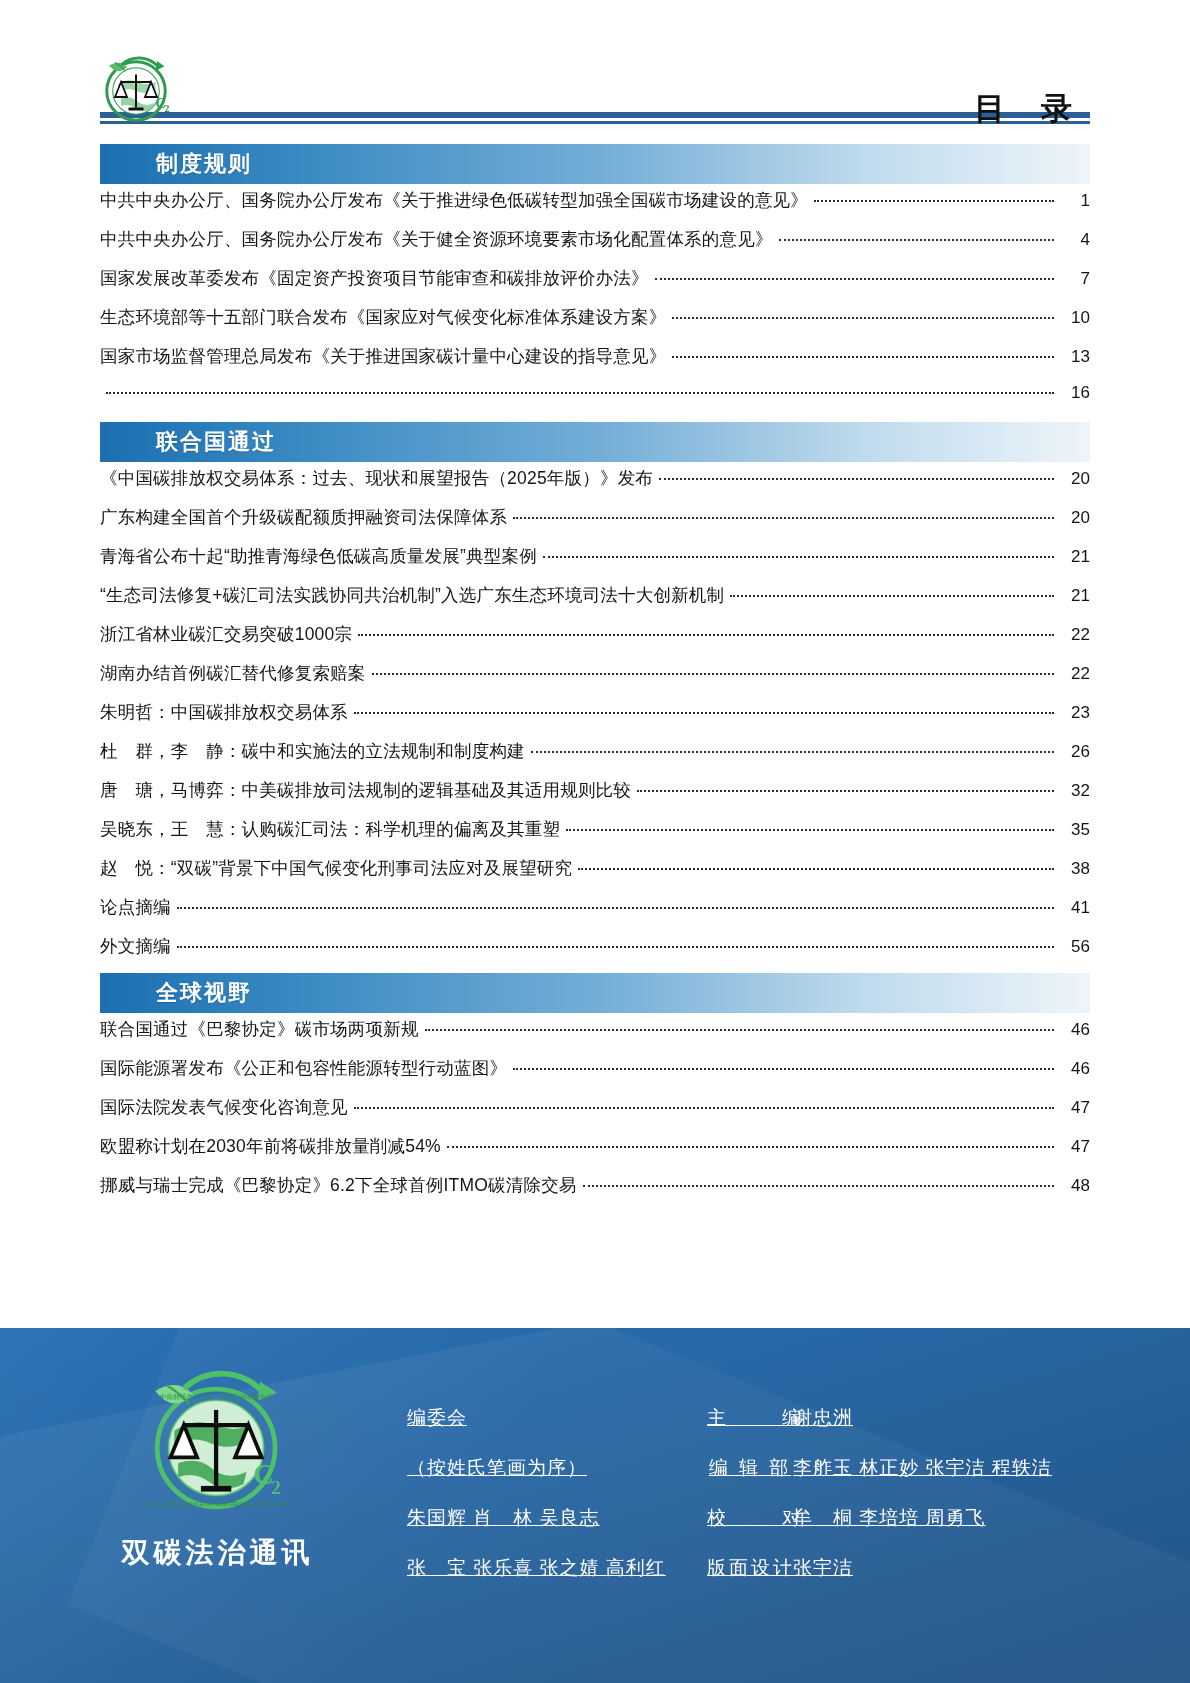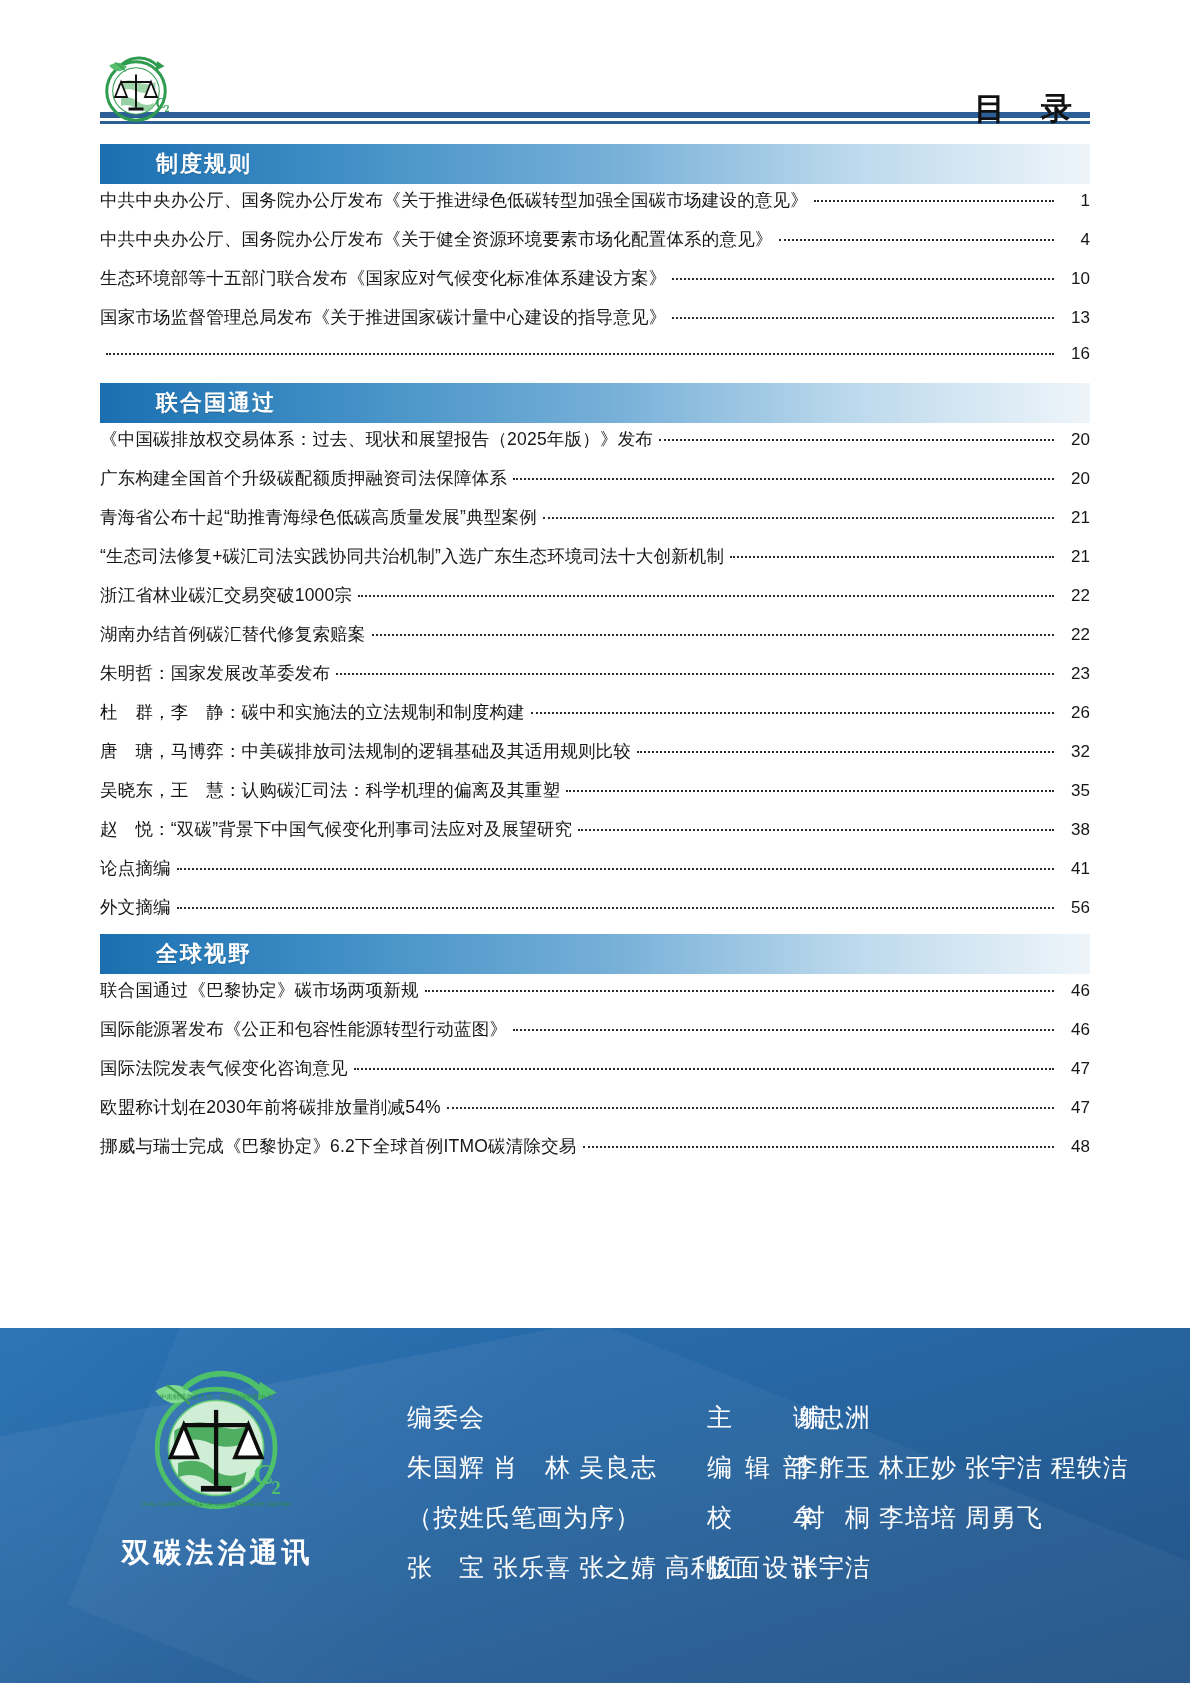--- a/index.html
+++ b/index.html
@@ -173,27 +173,28 @@
     display: flex;
     flex: 1 1 auto;
     padding-left: 82px;
     padding-top: 26px;
     color: #ffffff;
   }
   .mast-col-left { width: 300px; flex: none; }
   .mast-col-right { flex: 1 1 auto; }
 
   .mast-line {
-    font-size: 25px;
+    font-size: 19px;
     line-height: 1;
     height: 50px;
     display: flex;
     align-items: center;
     letter-spacing: 1px;
     white-space: nowrap;
+    text-decoration: underline;
   }
   .mast-label {
     display: inline-block;
     width: 86px;
     flex: none;
     letter-spacing: 6px;
   }
   .mast-label.wide { letter-spacing: 3px; text-align: center; }
   .mast-value { display: inline-block; }
 </style>
@@ -238,20 +239,25 @@
     <span class="entry-title">中共中央办公厅、国务院办公厅发布《关于推进绿色低碳转型加强全国碳市场建设的意见》</span>
     <span class="entry-leader"></span>
     <span class="entry-page">1</span>
   </div>
   <div class="toc-entry">
     <span class="entry-title">中共中央办公厅、国务院办公厅发布《关于健全资源环境要素市场化配置体系的意见》</span>
     <span class="entry-leader"></span>
     <span class="entry-page">4</span>
   </div>
   <div class="toc-entry">
+    <span class="entry-title">国家发展改革委发布《固定资产投资项目节能审查和碳排放评价办法》</span>
+    <span class="entry-leader"></span>
+    <span class="entry-page">7</span>
+  </div>
+  <div class="toc-entry">
     <span class="entry-title">生态环境部等十五部门联合发布《国家应对气候变化标准体系建设方案》</span>
     <span class="entry-leader"></span>
     <span class="entry-page">10</span>
   </div>
   <div class="toc-entry">
     <span class="entry-title">国家市场监督管理总局发布《关于推进国家碳计量中心建设的指导意见》</span>
     <span class="entry-leader"></span>
     <span class="entry-page">13</span>
   </div>
   <div class="toc-entry">
@@ -287,21 +293,21 @@
     <span class="entry-leader"></span>
     <span class="entry-page">22</span>
   </div>
   <div class="toc-entry">
     <span class="entry-title">湖南办结首例碳汇替代修复索赔案</span>
     <span class="entry-leader"></span>
     <span class="entry-page">22</span>
   </div>
 
   <div class="toc-entry">
-    <span class="entry-title">朱明哲：国家发展改革委发布</span>
+    <span class="entry-title">朱明哲：中国碳排放权交易体系</span>
     <span class="entry-leader"></span>
     <span class="entry-page">23</span>
   </div>
   <div class="toc-entry">
     <span class="entry-title">杜　群，李　静：碳中和实施法的立法规制和制度构建</span>
     <span class="entry-leader"></span>
     <span class="entry-page">26</span>
   </div>
   <div class="toc-entry">
     <span class="entry-title">唐　瑭，马博弈：中美碳排放司法规制的逻辑基础及其适用规则比较</span>
@@ -390,24 +396,24 @@
       </div>
       <div class="footer-brand-name">双碳法治通讯</div>
     </div>
 
     <div class="masthead-cols">
       <div class="mast-col-left">
         <div class="mast-line">
           <span class="mast-value">编委会</span>
         </div>
         <div class="mast-line">
+          <span class="mast-value">（按姓氏笔画为序）</span>
+        </div>
+        <div class="mast-line">
           <span class="mast-value">朱国辉 肖　林 吴良志</span>
-        </div>
-        <div class="mast-line">
-          <span class="mast-value">（按姓氏笔画为序）</span>
         </div>
         <div class="mast-line">
           <span class="mast-value">张　宝 张乐喜 张之婧 高利红</span>
         </div>
       </div>
 
       <div class="mast-col-right">
         <div class="mast-line">
           <span class="mast-label">主　　编</span>
           <span class="mast-value">谢忠洲</span>

